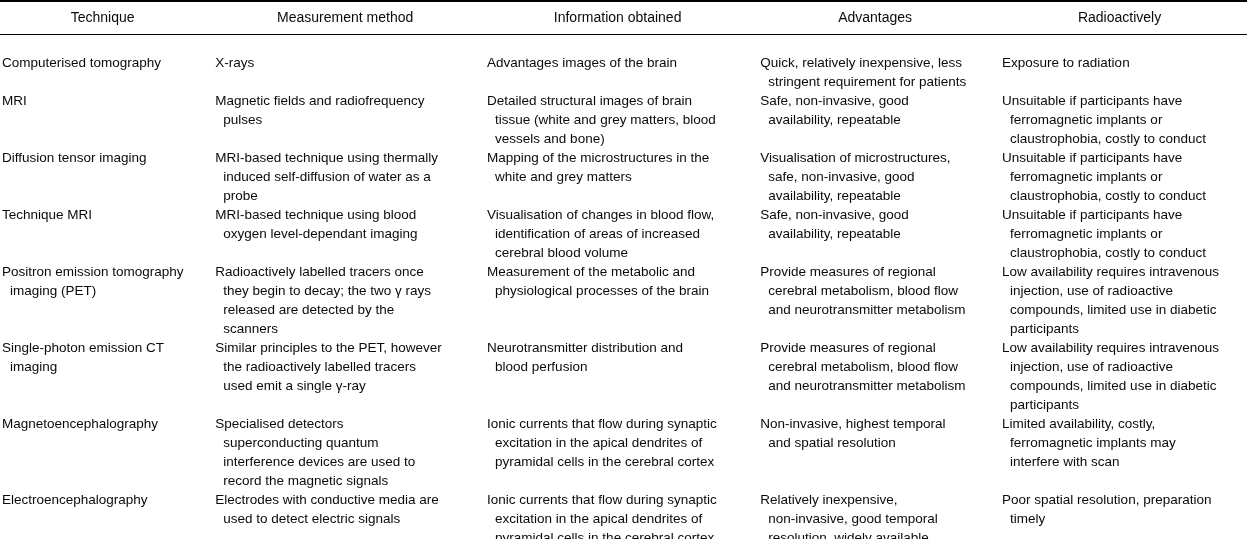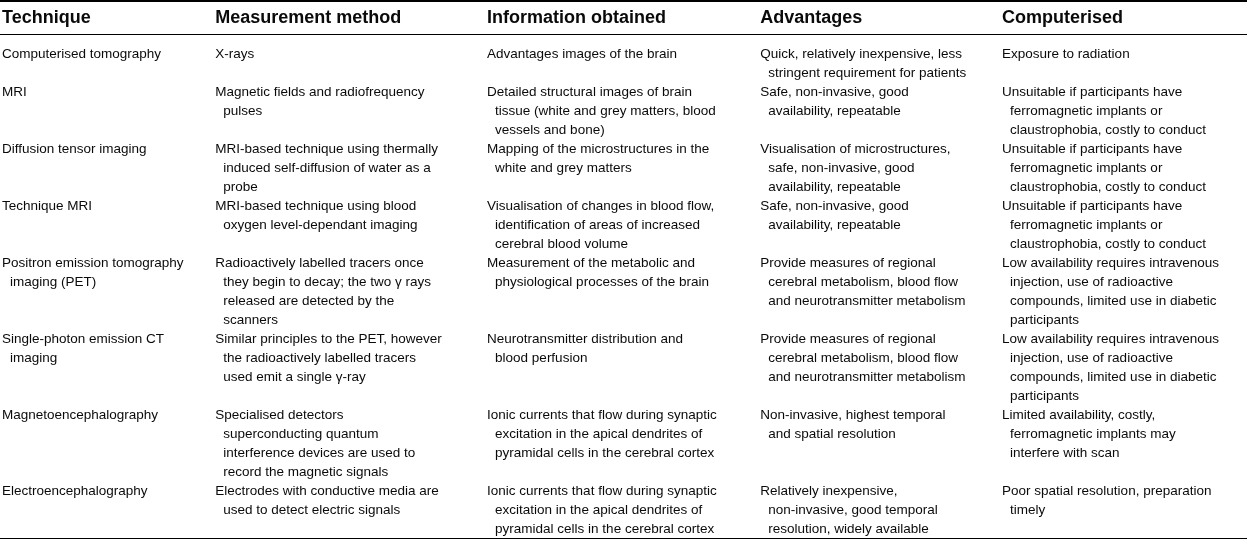--- a/index.html
+++ b/index.html
@@ -26,56 +26,56 @@
     border-bottom: 2.5px solid #000000;
     font-size: 13.5px;
     line-height: 19px;
   }
   col.c1 { width: 17.1%; }
   col.c2 { width: 21.8%; }
   col.c3 { width: 21.9%; }
   col.c4 { width: 19.4%; }
   col.c5 { width: 19.8%; }
   thead th {
-    text-align: left;
-    font-weight: bold;
-    font-size: 18px;
+    text-align: center;
+    font-weight: normal;
+    font-size: 14px;
     padding: 6px 10px 7px 10px;
     text-indent: -8px;
     border-bottom: 1.5px solid #000000;
     vertical-align: top;
     white-space: pre-line;
   }
   tbody td {
     vertical-align: top;
     padding: 0 10px 0 10px;
     text-indent: -8px;      
     white-space: pre-line;  
   }
-  tbody tr:first-child td { padding-top: 9px; }
+  tbody tr:first-child td { padding-top: 18px; }
 </style>
 </head>
 <body>
 
 <div class="table-wrap">
   <table class="data-table">
     <colgroup>
       <col class="c1">
         <col class="c2">
         <col class="c3">
         <col class="c4">
         <col class="c5">
     </colgroup>
     <thead>
       <tr>
         <th>Technique</th>
         <th>Measurement method</th>
         <th>Information obtained</th>
         <th>Advantages</th>
-        <th>Computerised</th>
+        <th>Radioactively</th>
       </tr>
     </thead>
     <tbody>
       <tr>
         <td>Computerised tomography</td>
         <td>X-rays</td>
         <td>Advantages images of the brain</td>
         <td>Quick, relatively inexpensive, less
 stringent requirement for patients</td>
         <td>Exposure to radiation</td>

